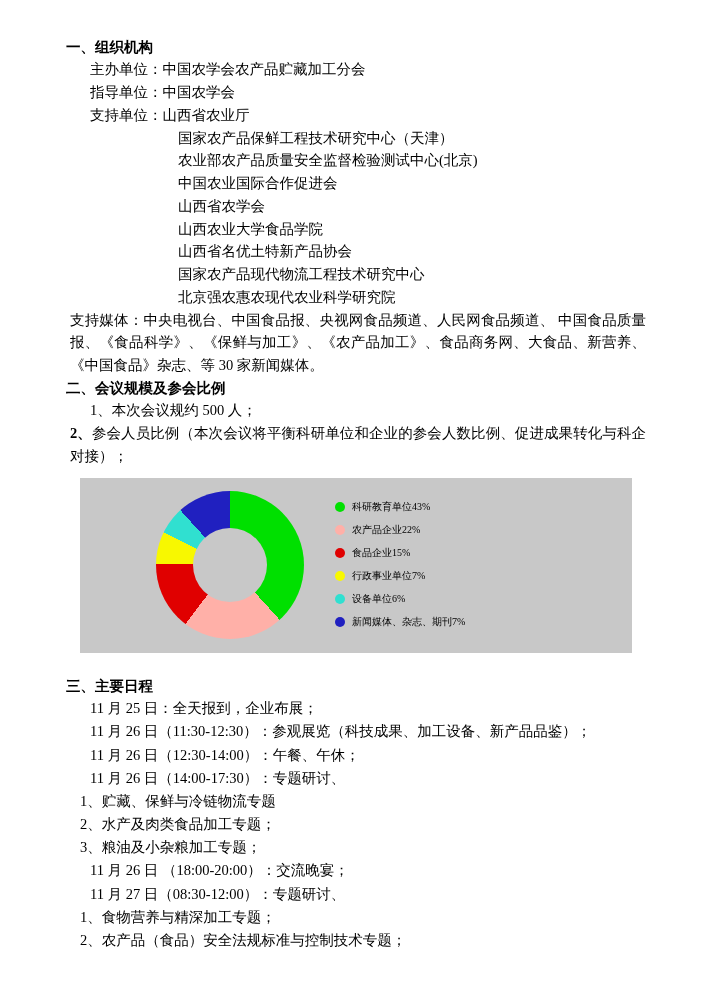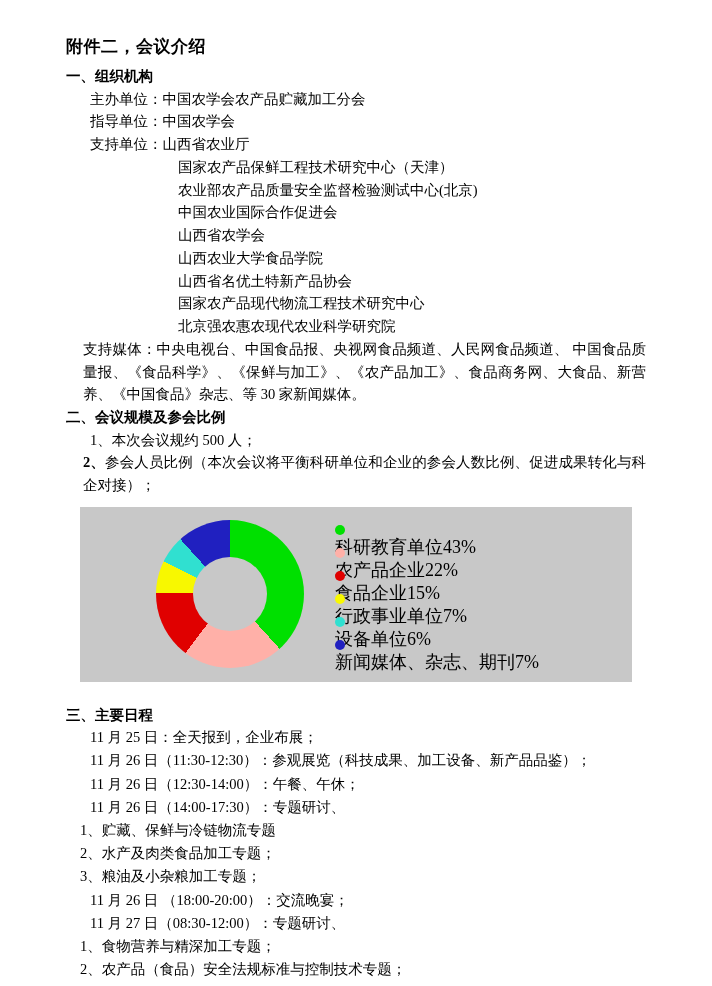--- a/index.html
+++ b/index.html
@@ -41,21 +41,21 @@
     margin-left: 0px;
   }
   .line {
     font-size: 14.5px;
     line-height: 1.57;
     white-space: pre-wrap;
   }
   .indent1 { margin-left: 24px; }
   .indent2 { margin-left: 24px; }
   .indent3 { margin-left: 112px; }
-  .indent-media { margin-left: 17px; }
+  .indent-media { margin-left: 4px; }
   .para {
     font-size: 14.5px;
     line-height: 1.57;
     text-align: justify;
   }
   .bold { font-weight: bold; }
   .chart-box {
     position: relative;
     margin-top: 10px;
     margin-left: 14px;
@@ -87,23 +87,23 @@
     border-radius: 50%;
     background: #c8c8c8;
   }
   .legend {
     position: absolute;
     left: 255px;
     top: 18px;
   }
   .legend-item {
     display: flex;
+    align-items: center;
     height: 23px;
-    font-size: 18px;
-    flex-direction: column;
+    font-size: 10px;
   }
   .legend-dot {
     width: 10px;
     height: 10px;
     border-radius: 50%;
     margin-right: 7px;
     flex: 0 0 auto;
   }
   .sched {
     font-size: 14.5px;
@@ -115,21 +115,20 @@
     line-height: 1.6;
     margin-left: 14px;
   }
 </style>
 </head>
 <body>
 
 <div class="page">
   <div class="content">
 
-    <div class="doc-title">附件二，会议介绍</div>
 
     <div class="sec-head">一、组织机构</div>
 
     <div class="line indent1">主办单位：中国农学会农产品贮藏加工分会</div>
     <div class="line indent1">指导单位：中国农学会</div>
     <div class="line indent1">支持单位：山西省农业厅</div>
 
     <div class="line indent3">国家农产品保鲜工程技术研究中心（天津）</div>
     <div class="line indent3">农业部农产品质量安全监督检验测试中心(北京)</div>
     <div class="line indent3">中国农业国际合作促进会</div>

